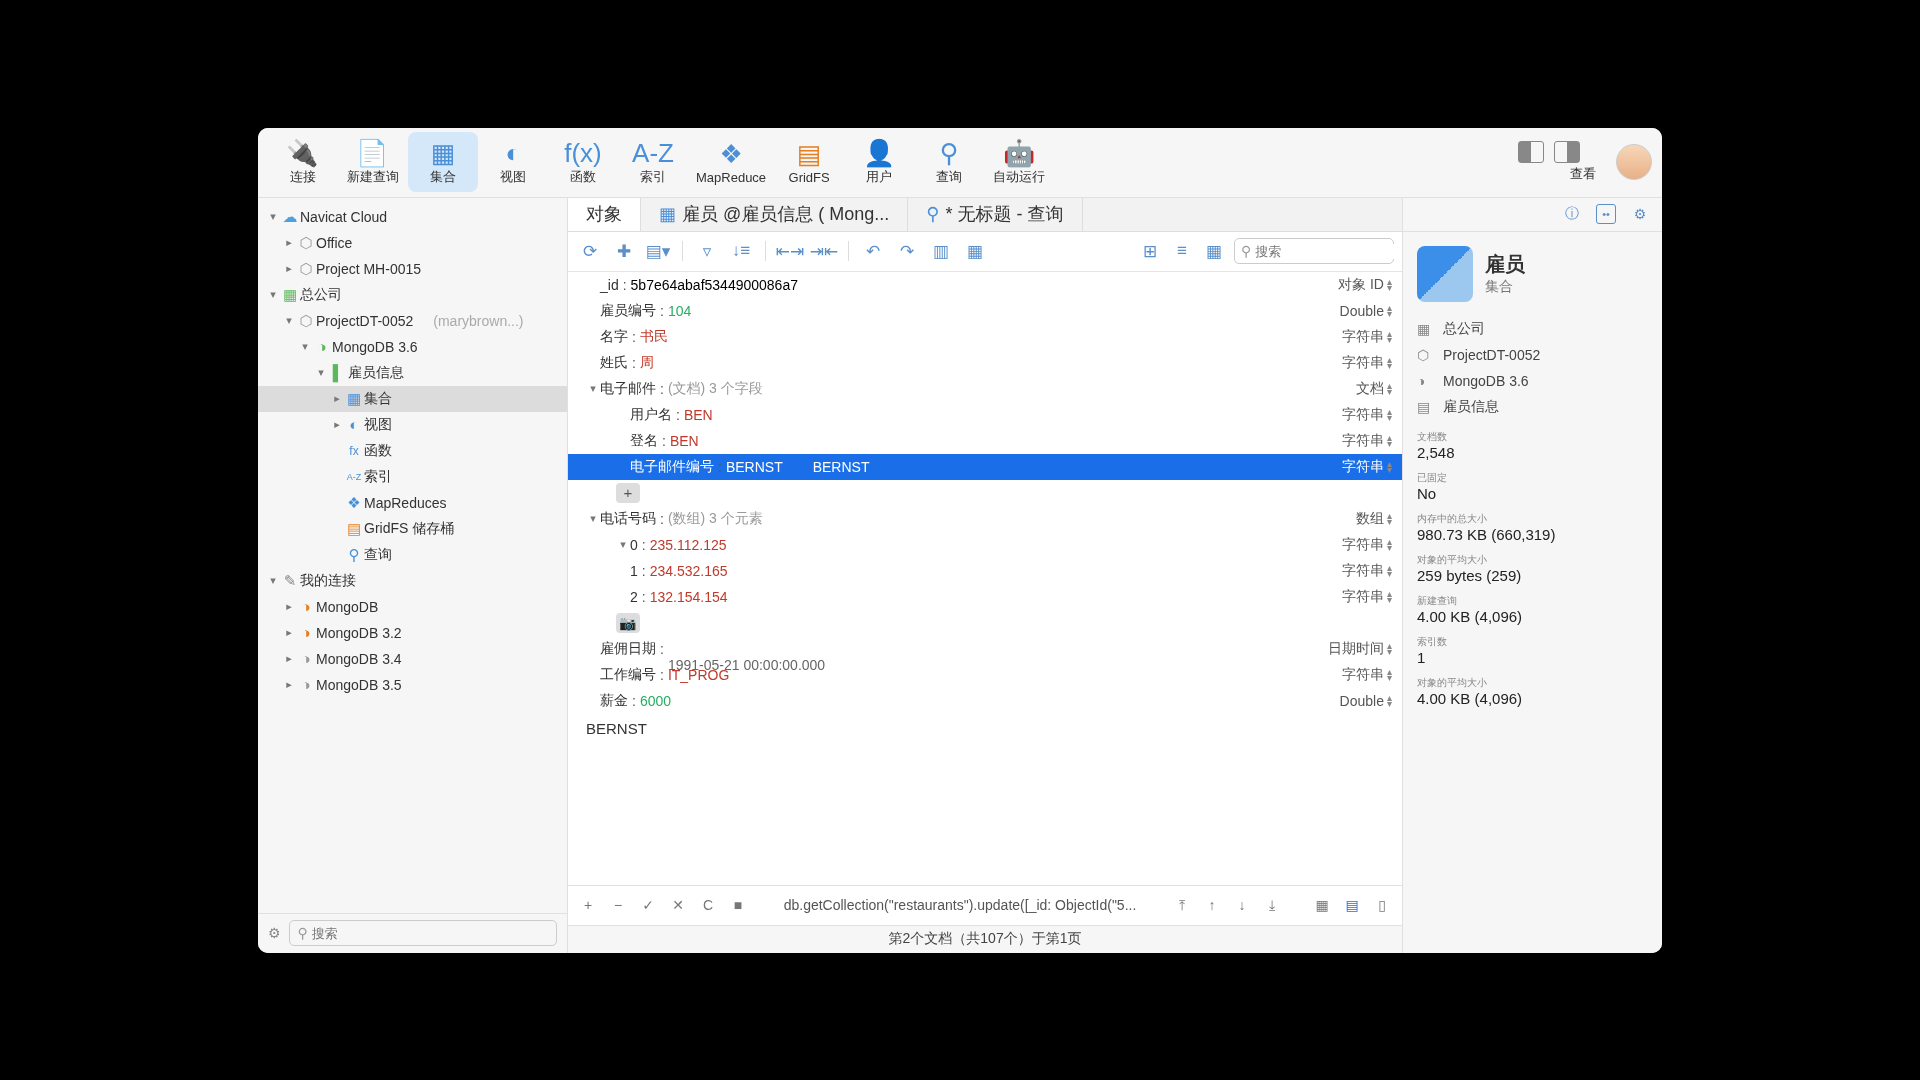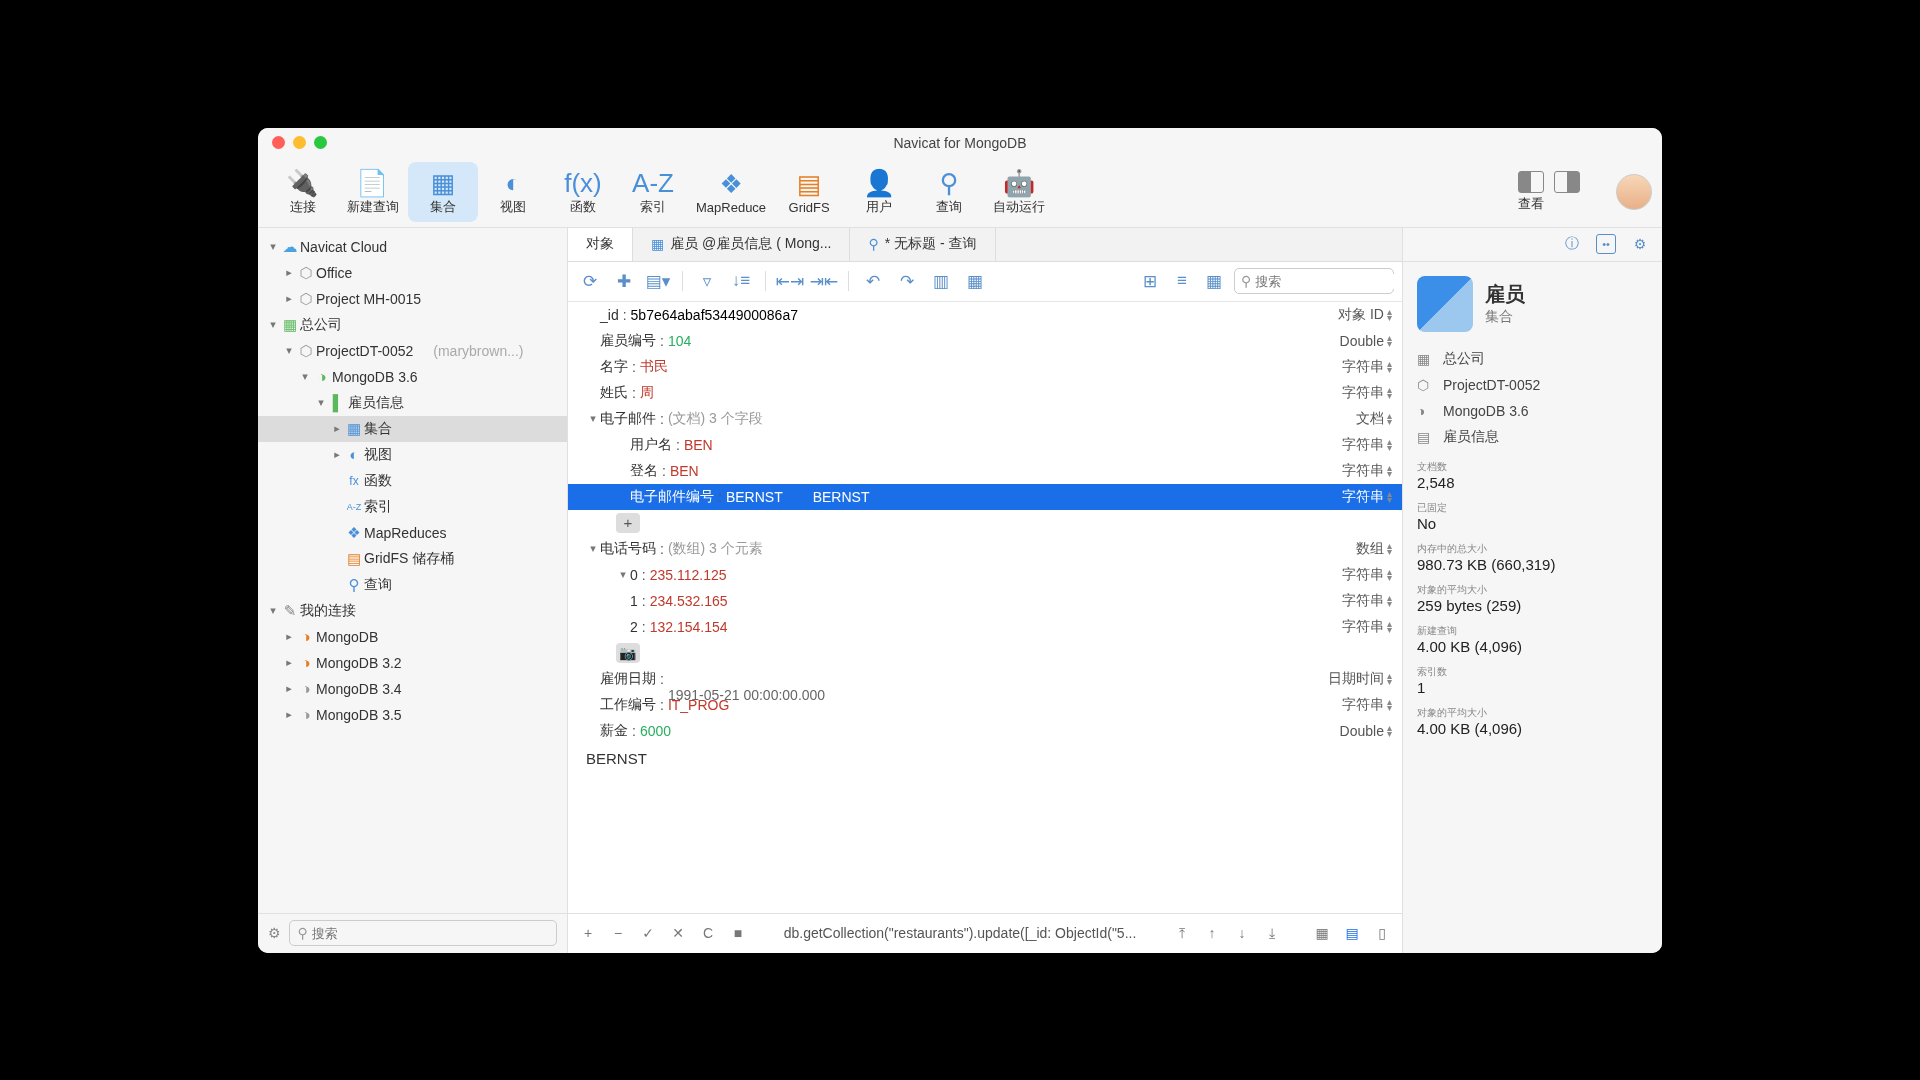--- a/index.html
+++ b/index.html
@@ -14,40 +14,40 @@
 
 .mainbar { height:70px; background:#f6f6f6; display:flex; align-items:center; padding:0 10px; border-bottom:1px solid #e0e0e0; }
 .tbtn { display:flex; flex-direction:column; align-items:center; justify-content:center; min-width:70px; height:60px; border-radius:8px; cursor:pointer; padding:0 8px; }
 .tbtn.active { background:#d4e8f9; }
 .tbtn .ic { font-size:26px; height:30px; display:flex; align-items:center; justify-content:center; }
 .tbtn .lb { font-size:13px; color:#333; }
 .spacer { flex:1; }
 .viewbtns { display:flex; gap:10px; margin-right:16px; align-items:center; }
 .vbtn { width:26px; height:22px; border:1.5px solid #888; border-radius:3px; display:flex; }
 .vbtn .half { width:50%; } .vbtn .half.fill { background:#888; }
-.vlabel { font-size:13px; color:#333; text-align:left; width:100%; }
+.vlabel { font-size:13px; color:#333; text-align:right; width:100%; }
 .avatar { width:36px; height:36px; border-radius:50%; background:linear-gradient(#f7d7b8,#e8b088); border:1px solid #ccc; }
 
 .body { flex:1; display:flex; min-height:0; }
 
 .sidebar { width:310px; background:#f6f6f6; border-right:1px solid #e0e0e0; display:flex; flex-direction:column; }
 .tree { flex:1; overflow:auto; padding-top:6px; }
 .tn { display:flex; align-items:center; height:26px; cursor:pointer; white-space:nowrap; }
 .tn.sel { background:#dcdcdc; }
 .chev { width:14px; text-align:center; color:#777; font-size:11px; }
 .ticon { width:20px; display:flex; justify-content:center; font-size:15px; }
 .tlbl { color:#333; }
 .thint { color:#aaa; margin-left:20px; }
 .sbfoot { height:40px; border-top:1px solid #e0e0e0; display:flex; align-items:center; padding:0 10px; gap:8px; }
 .search { flex:1; height:26px; border:1px solid #ccc; border-radius:5px; padding:0 8px; display:flex; align-items:center; gap:4px; color:#999; }
 .search input { border:none; outline:none; background:none; flex:1; font-size:13px; }
 
 .center { flex:1; display:flex; flex-direction:column; min-width:0; background:#fff; }
 .tabs { height:34px; display:flex; background:#f2f2f2; border-bottom:1px solid #ddd; }
-.tab { padding:0 18px; display:flex; align-items:center; gap:6px; border-right:1px solid #ddd; cursor:pointer; font-size:14px; color:#333; }
+.tab { padding:0 18px; display:flex; align-items:center; gap:6px; border-right:1px solid #ddd; cursor:pointer; font-size:18px; color:#333; }
 .tab.active { background:#fff; }
 .subbar { height:40px; border-bottom:1px solid #e5e5e5; display:flex; align-items:center; padding:0 8px; gap:6px; }
 .ibtn { width:28px; height:28px; display:flex; align-items:center; justify-content:center; color:#5a8fc9; border-radius:4px; cursor:pointer; font-size:17px; }
 .sep { width:1px; height:20px; background:#ddd; margin:0 4px; }
 .subspacer { flex:1; }
 .modebtns { display:flex; gap:4px; color:#888; }
 .searchbox { width:160px; height:26px; border:1px solid #ccc; border-radius:5px; display:flex; align-items:center; padding:0 6px; gap:4px; color:#999; }
 .searchbox input { border:none; outline:none; flex:1; font-size:13px; }
 
 .doc { flex:1; overflow:auto; font-size:14px; }
@@ -90,28 +90,20 @@
 .rstats { padding:10px 14px; }
 .stat { margin-bottom:10px; }
 .stat .sk { color:#888; font-size:10px; }
 .stat .sv { color:#222; font-size:15px; }
 </style>
 </head>
 <body>
 
 <div class="app">
 
-  <div class="titlebar">
-    <div class="traffic">
-      <div class="dot r"></div>
-      <div class="dot y"></div>
-      <div class="dot g"></div>
-    </div>
-    <div class="title">Navicat for MongoDB</div>
-  </div>
 
   <div class="mainbar" id="mainbar">
 
     <div class="tbtn">
         <div class="ic" style="color:#4a90d9">🔌</div>
         <div class="lb">连接</div>
       </div>
       <div class="tbtn">
         <div class="ic" style="color:#4a90d9">📄</div>
         <div class="lb">新建查询</div>
@@ -479,20 +471,23 @@
         <span class="ficon">⤒</span>
         <span class="ficon">↑</span>
         <span class="ficon">↓</span>
         <span class="ficon">⤓</span>
         <span style="width:10px"></span>
         <span class="ficon">▦</span>
         <span class="ficon" style="color:#1a6fe8">▤</span>
         <span class="ficon">▯</span>
       </div>
 
+      <div class="status">
+        <span>第2个文档（共107个）于第1页</span>
+      </div>
     </div>
 
     <div class="right">
       <div class="rtop">
         <div class="ricon">ⓘ</div>
         <div class="ricon" style="font-size:11px;border:1px solid #5a8fc9;border-radius:3px;padding:0 2px;">••</div>
         <div class="ricon">⚙</div>
       </div>
       <div class="rhead">
         <div class="rthumb"></div>

